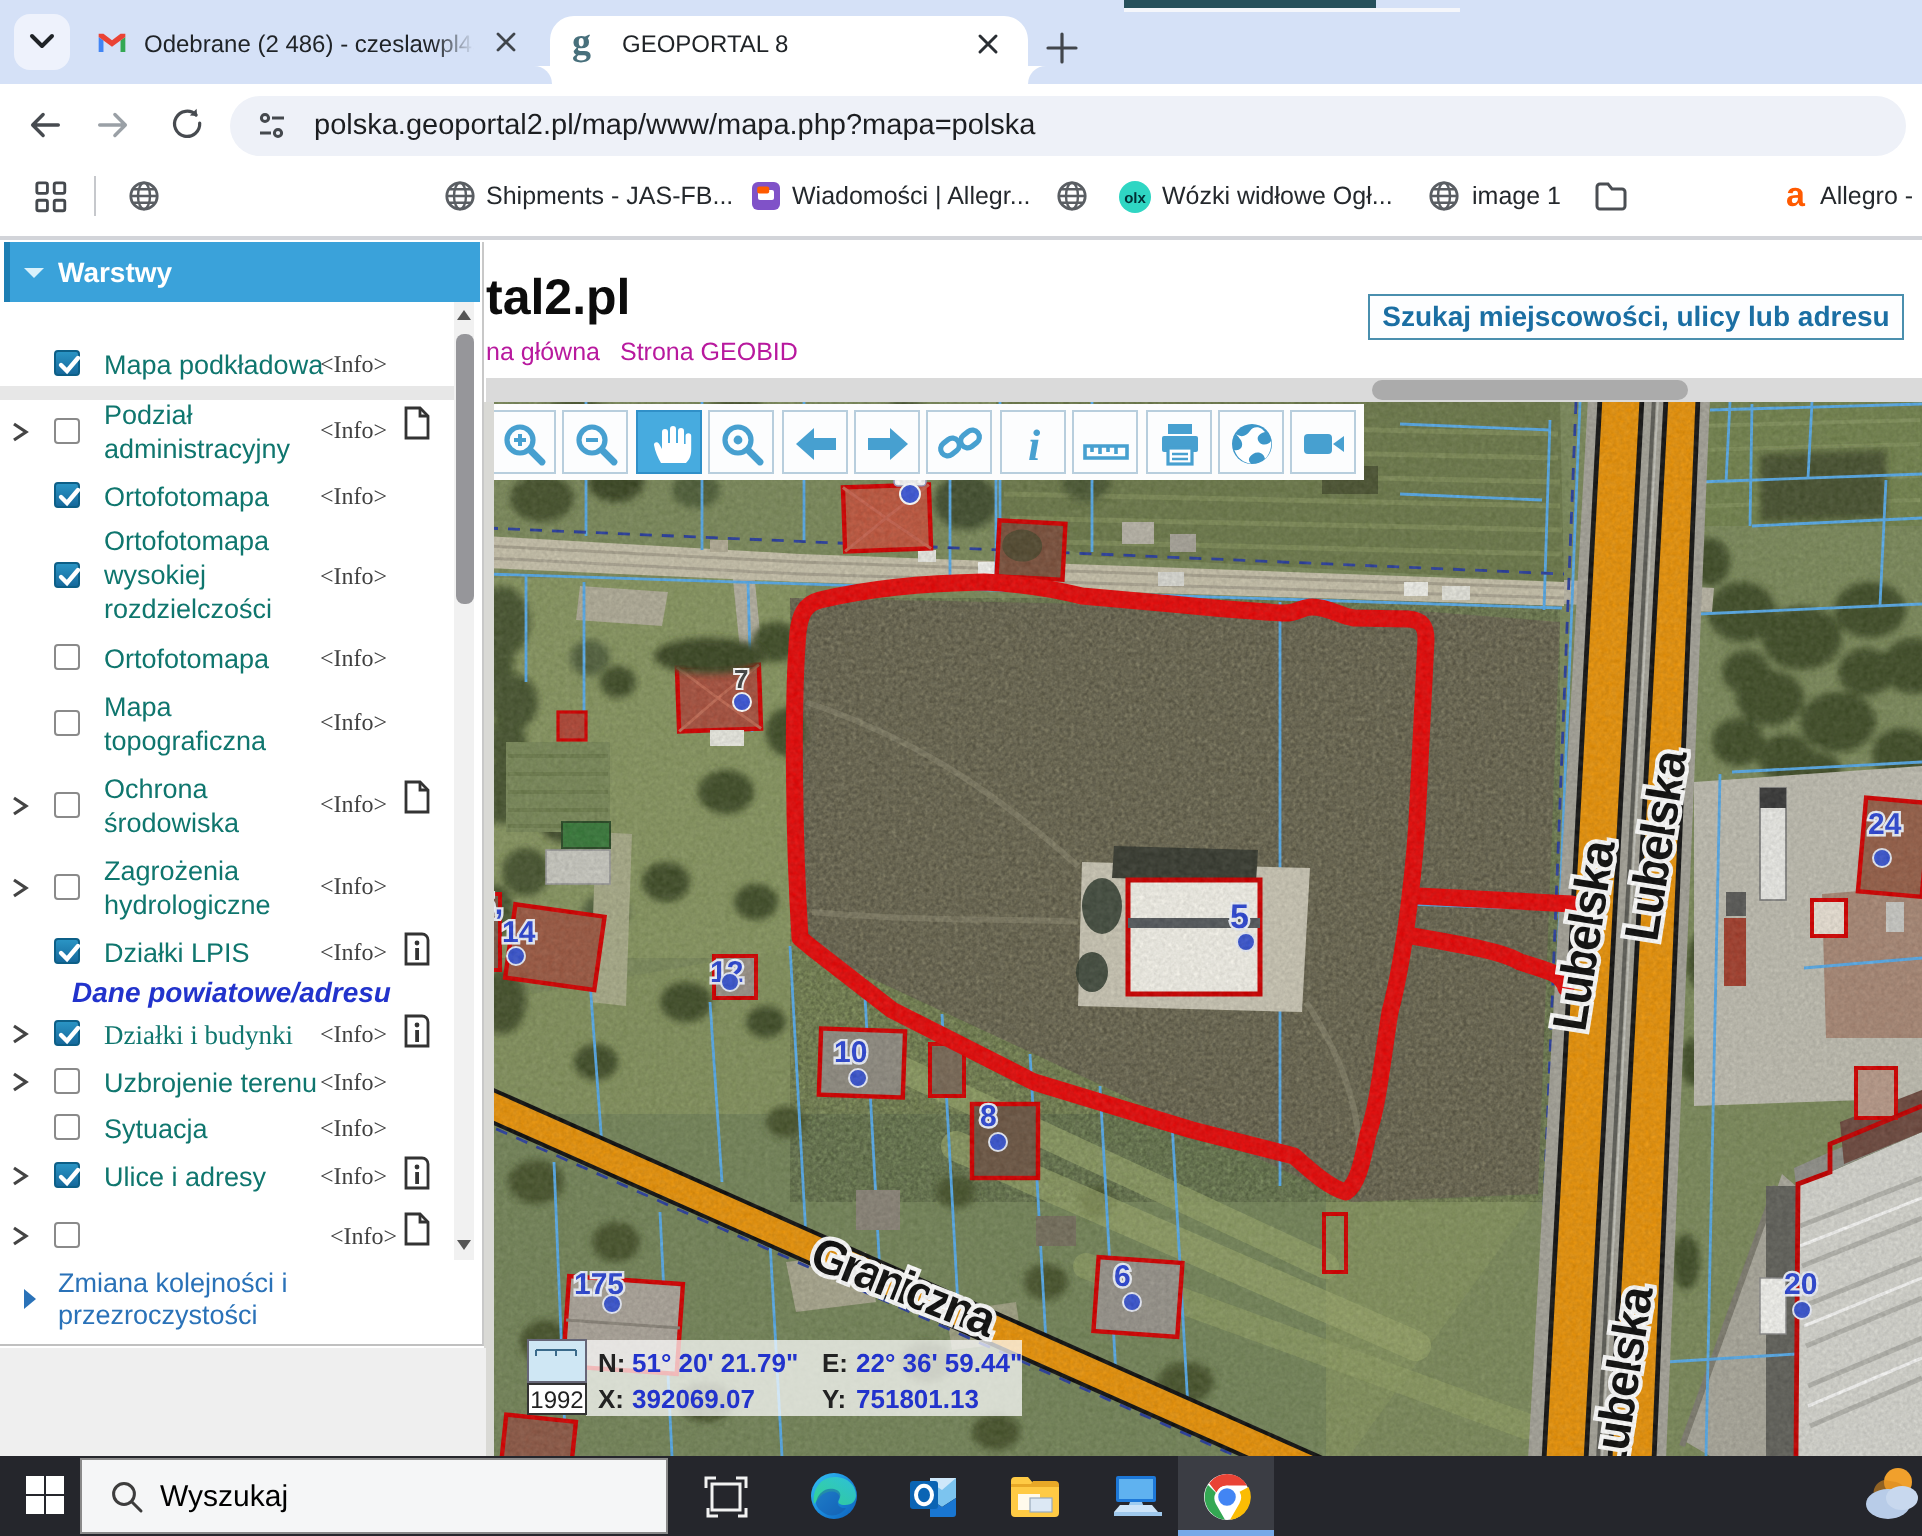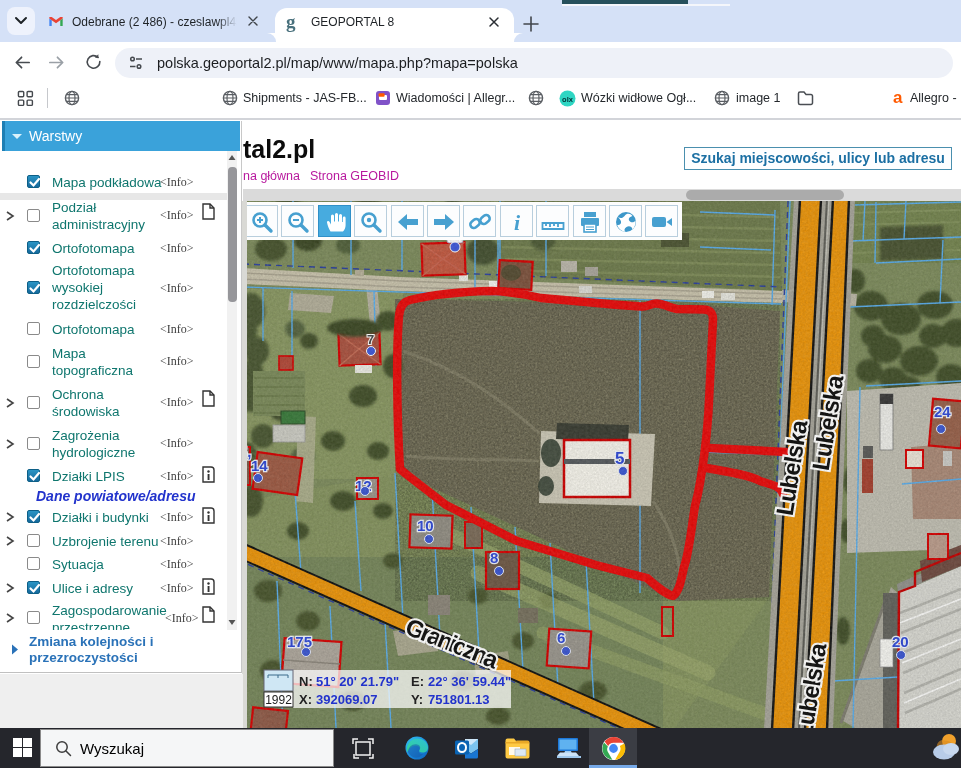--- a/index.html
+++ b/index.html
@@ -703,21 +703,21 @@
   </svg>
 </div>
 
 <div class="abs" style="left:242px;top:201px;width:5px;height:527px;background:#d9d9d5;"></div>
 
 <div class="abs" style="left:0;top:121px;width:242px;height:552px;background:#ffffff;border-right:1px solid #c8c8c8;border-bottom:1px solid #c0c0c0;"></div>
 <div class="abs" style="left:2px;top:121px;width:238px;height:30px;background:#3aa2da;border-left:3px solid #1e7fb4;"></div>
 <svg class="abs" style="left:11px;top:133px;" width="12" height="7" viewBox="0 0 12 7">
     <path d="M1 1 L6 6 L11 1 Z" fill="#d9f1fb"></path>
   </svg>
-<div class="abs" style="left:29px;top:128px;font-size:14px;font-weight:normal;color:#ffffff;">Warstwy</div>
+<div class="abs" style="left:29px;top:128px;font-size:14px;font-weight:bold;color:#ffffff;">Warstwy</div>
 <style>
  .cb { position:absolute; left:27px; width:13px; height:13px; border:1px solid #8a8a8a; background:#fff; border-radius:2px; }
  .cbc { position:absolute; left:27px; width:13px; height:13px; border:1px solid #0d5f87; background:linear-gradient(#2a94c4,#16699c); border-radius:2px; }
  .cbc svg { position:absolute; left:0px; top:1px; }
  .ptext { position:absolute; left:52px; font-size:13.5px; color:#0f766e; line-height:17px; }
  .pinfo { position:absolute; left:160px; font-size:12px; color:#404040; line-height:17px;font-family:Liberation Serif, serif; }
  .parr { position:absolute; left:5px; width:10px; height:10px; }
  .pdoc { position:absolute; left:202px; }
 </style>
 <div id="panel">
@@ -809,21 +809,21 @@
   <div class="abs" style="left:36px;top:488px;font-size:14px;font-weight:bold;font-style:italic;color:#2233cc;">Dane powiatowe/adresu</div>
 
   <svg class="parr" style="top:512px;" viewBox="0 0 10 10">
       <path d="M2 1 L8 5 L2 9" fill="none" stroke="#444" stroke-width="1.6"></path>
     </svg>
   <div class="cbc" style="top:510px;">
       <svg width="13" height="11" viewBox="0 0 13 11">
         <path d="M2.5 5.5 L5.5 8.5 L11 2" stroke="#fff" stroke-width="2.2" fill="none" stroke-linecap="round"></path>
       </svg>
     </div>
-  <div class="ptext" style="top:509px;">Działki i budynki</div>
+  <div class="ptext" style="top:509px;font-family:Liberation Serif, serif;">Działki i budynki</div>
   <div class="pinfo" style="top:509px;">&lt;Info&gt;</div>
   <svg class="pdoc" style="top:507px;" width="13" height="17" viewBox="0 0 13 17">
       <path d="M1 1 h8 a3 3 0 0 1 3 3 v12 h-11 z" fill="#fff" stroke="#333" stroke-width="1.4"></path>
       <circle cx="6.5" cy="5.5" r="1.2" fill="#333"></circle>
       <rect x="5.6" y="8" width="1.9" height="6" fill="#333"></rect>
     </svg>
 
   <svg class="parr" style="top:536px;" viewBox="0 0 10 10">
       <path d="M2 1 L8 5 L2 9" fill="none" stroke="#444" stroke-width="1.6"></path>
     </svg>
@@ -849,29 +849,28 @@
       <path d="M1 1 h8 a3 3 0 0 1 3 3 v12 h-11 z" fill="#fff" stroke="#333" stroke-width="1.4"></path>
       <circle cx="6.5" cy="5.5" r="1.2" fill="#333"></circle>
       <rect x="5.6" y="8" width="1.9" height="6" fill="#333"></rect>
     </svg>
 
   <div class="abs" style="left:0;top:600px;width:227px;height:30px;overflow:hidden;">
     <svg class="abs" style="left:5px;top:13px;" width="10" height="10" viewBox="0 0 10 10">
         <path d="M2 1 L8 5 L2 9" fill="none" stroke="#444" stroke-width="1.6"></path>
       </svg>
     <div class="cb" style="top:11px;"></div>
-    <div class="ptext" style="top:2px;">Zagospodarowanie<br>przestrzenne</div>
     <div class="pinfo" style="left:165px;top:10px;">&lt;Info&gt;</div>
     <svg class="pdoc" style="top:6px;" width="13" height="17" viewBox="0 0 13 17">
         <path d="M1 1 h7 l4 4 v11 h-11 z" fill="#fff" stroke="#333" stroke-width="1.4"></path>
         <path d="M8 1 v4 h4" fill="none" stroke="#333" stroke-width="1.4"></path>
       </svg>
   </div>
 
   <svg class="abs" style="left:11px;top:644px;" width="8" height="11" viewBox="0 0 8 11">
       <path d="M1 0.5 L7 5.5 L1 10.5 Z" fill="#2a72b8"></path>
     </svg>
-  <div class="abs" style="left:29px;top:634px;font-size:13.5px;font-weight:bold;color:#2a72b8;line-height:16px;">Zmiana kolejności i<br>przezroczystości</div>
+  <div class="abs" style="left:29px;top:634px;font-size:13.5px;font-weight:normal;color:#2a72b8;line-height:16px;">Zmiana kolejności i<br>przezroczystości</div>
 </div>
 
 <div class="abs" style="left:0;top:674px;width:243px;height:54px;background:#efefef;"></div>
 
 <div class="abs" style="left:0;top:728px;width:961px;height:40px;background:#25262c;"></div>
 
 </body></html>

